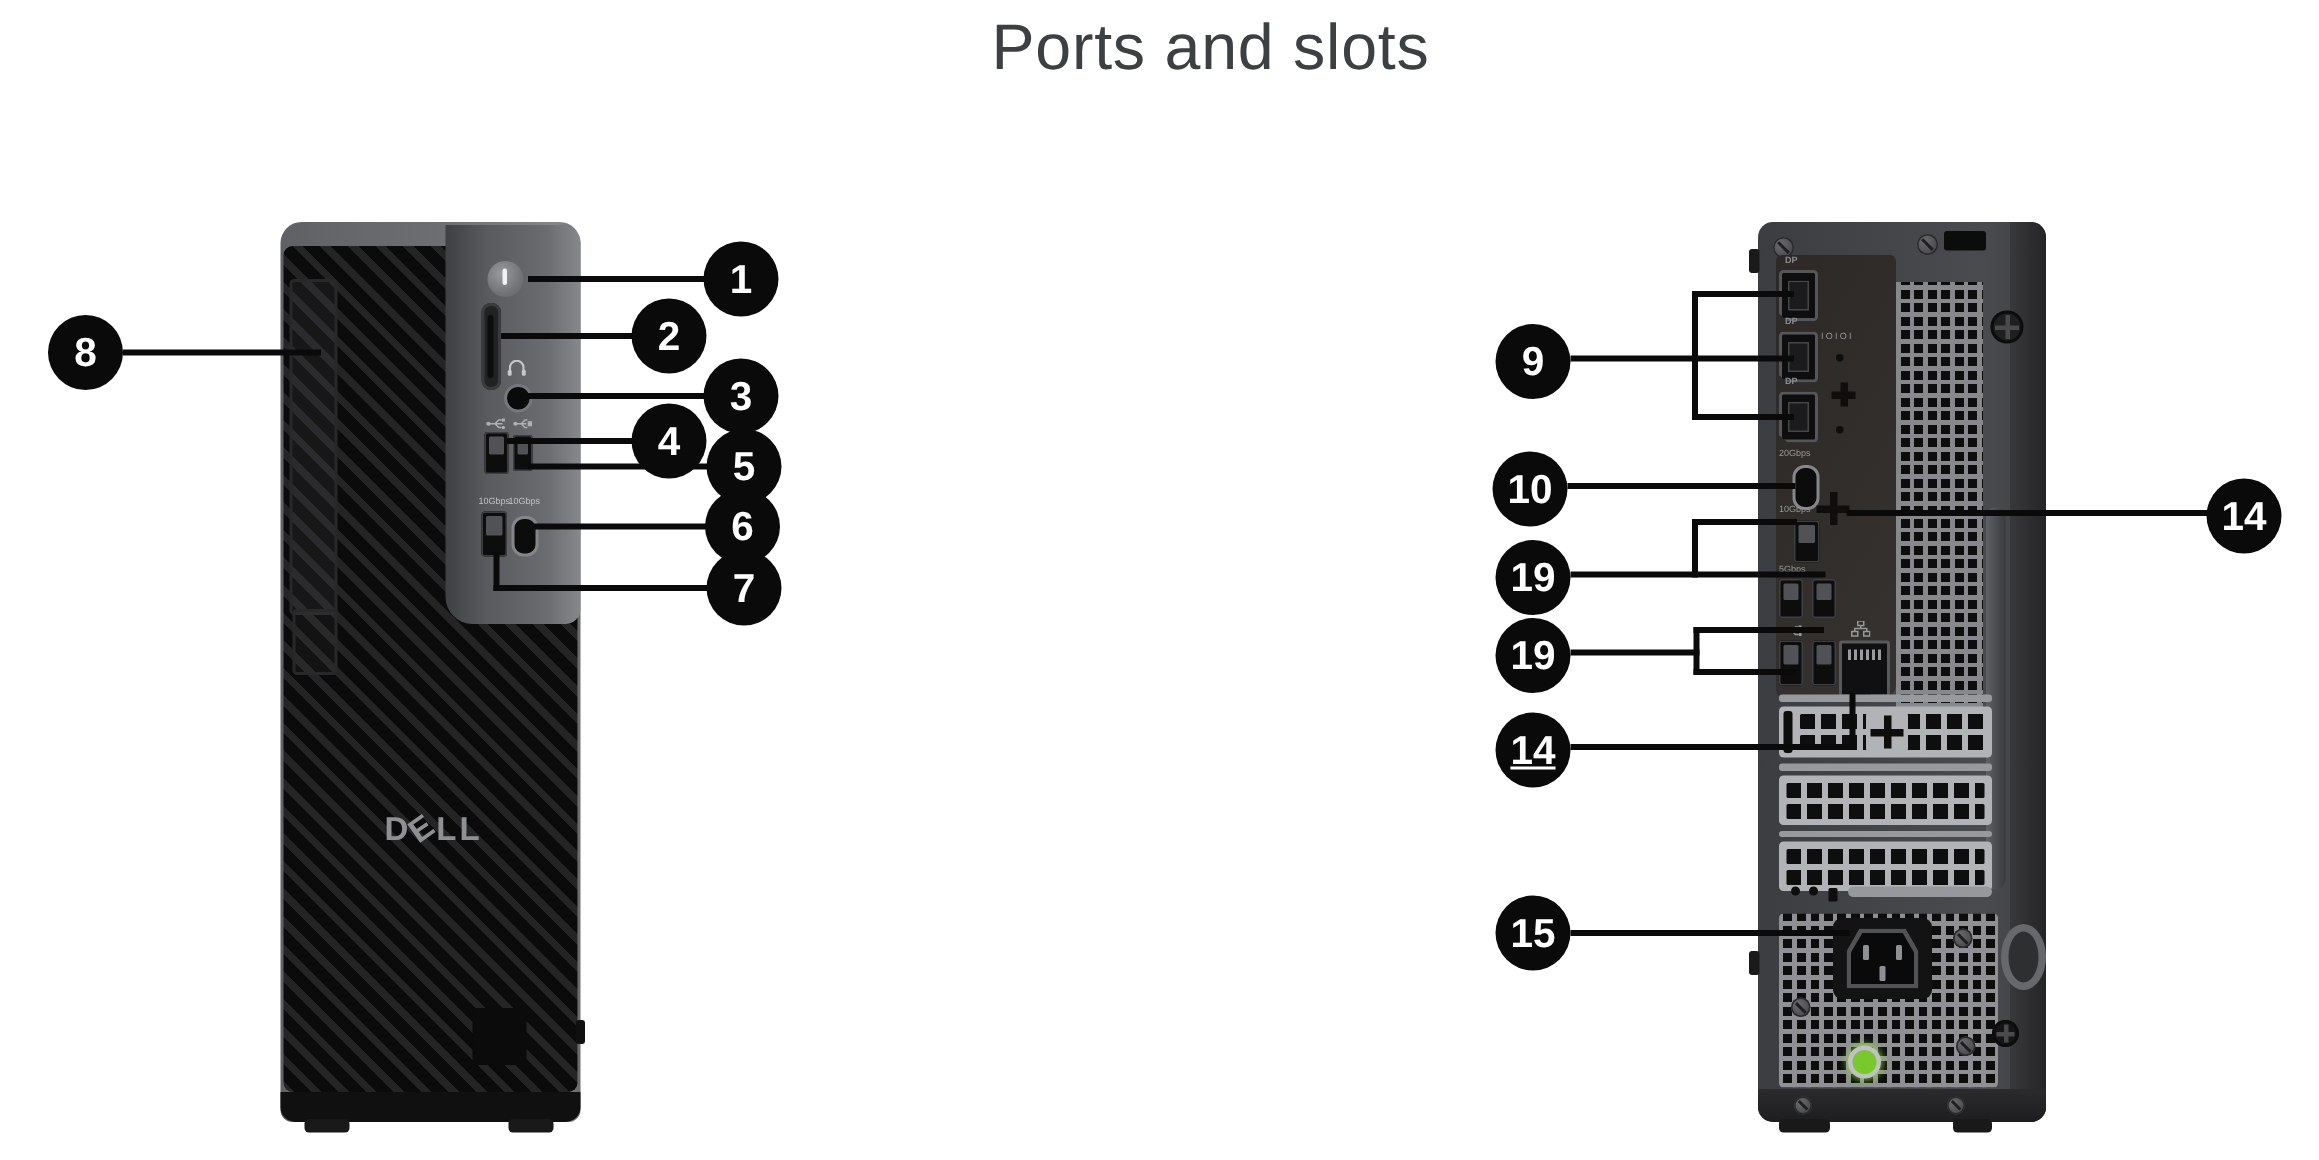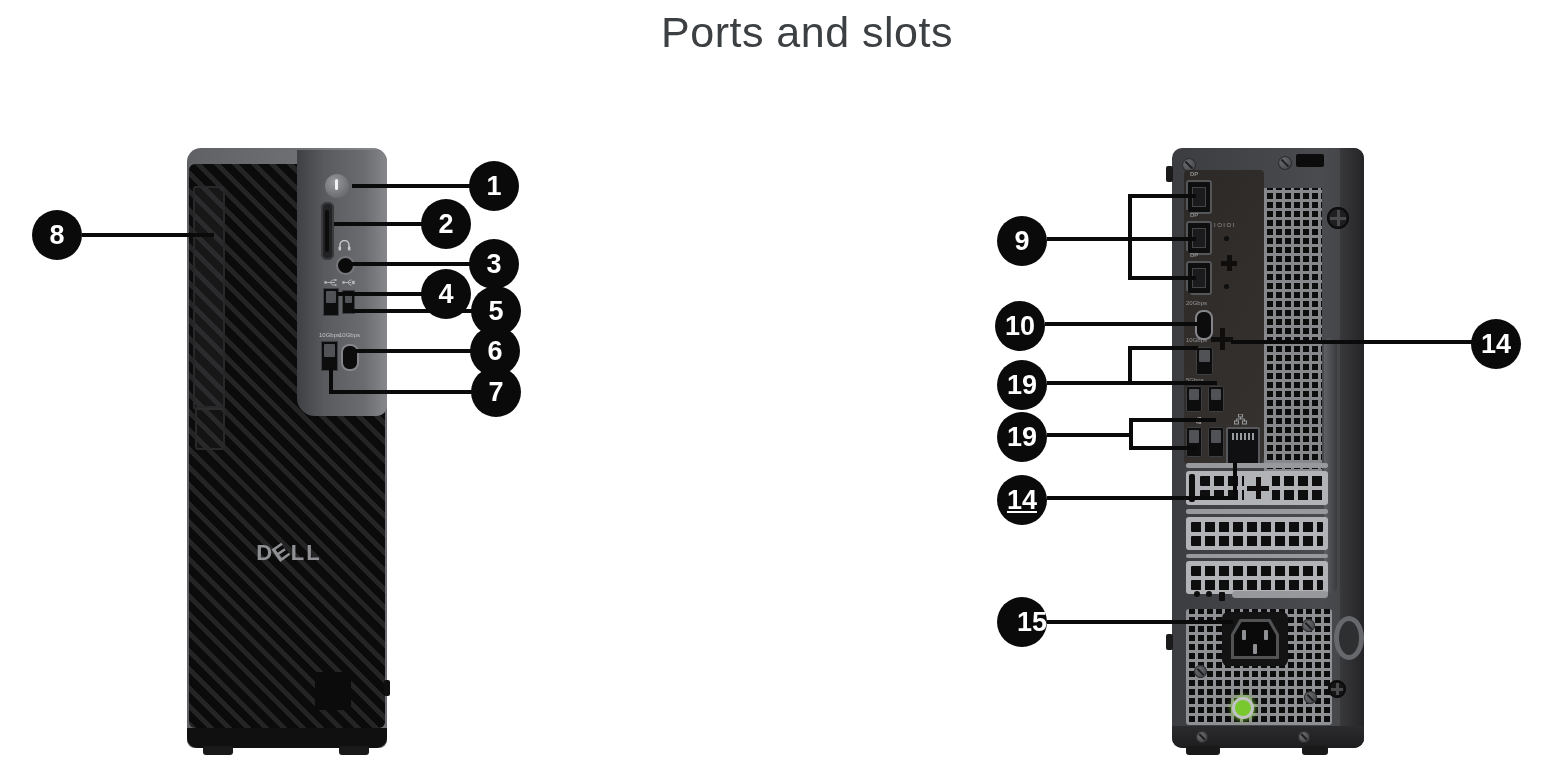--- a/index.html
+++ b/index.html
@@ -353,17 +353,17 @@
     </div>
   <div class="co" style="left:997px;top:360px;">
       <span>19</span>
     </div>
   <div class="co" style="left:997px;top:412px;">
       <span>19</span>
     </div>
   <div class="co" style="left:997px;top:475px;text-decoration:underline;">
       <span>14</span>
     </div>
-  <div class="co" style="left:997px;top:597px;justify-content:flex-end;">
+  <div class="co" style="left:997px;top:597px;">
       <span>15</span>
     </div>
 
 </div>
 
 </body></html>

